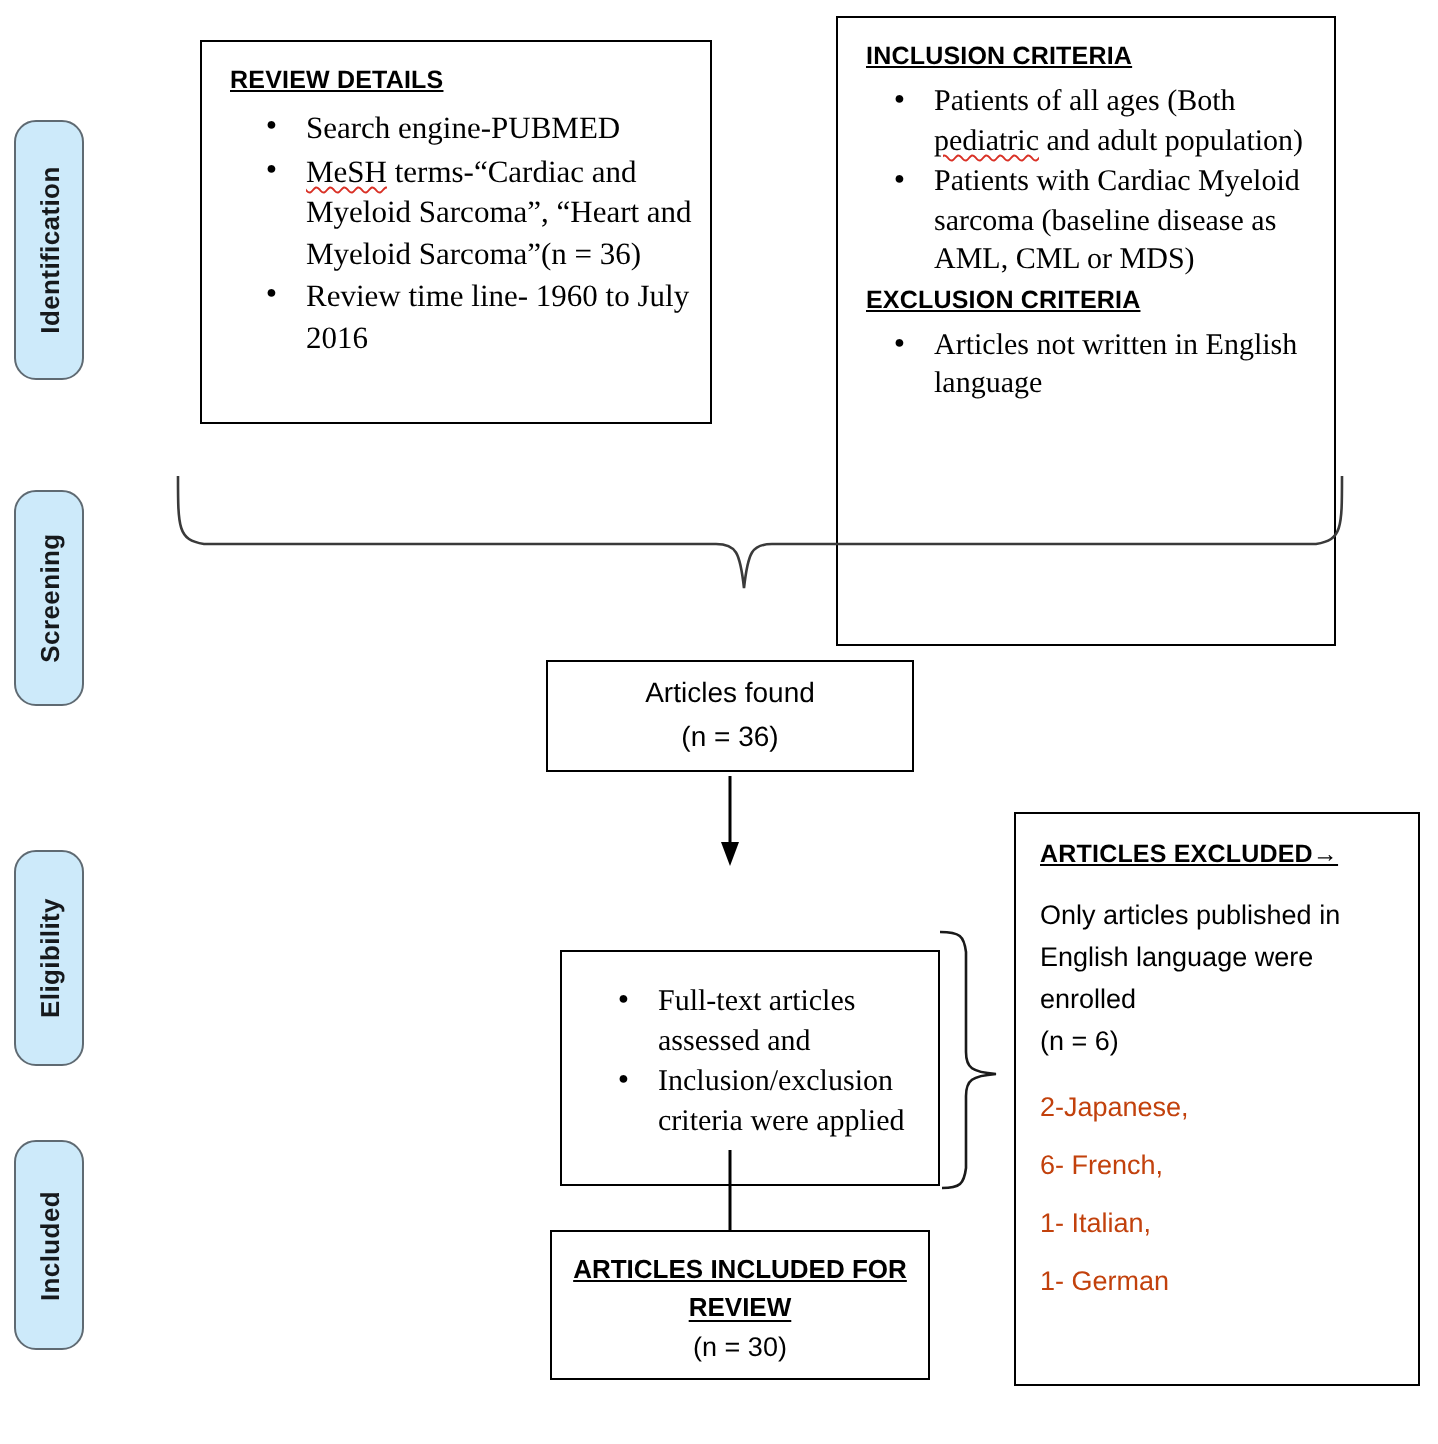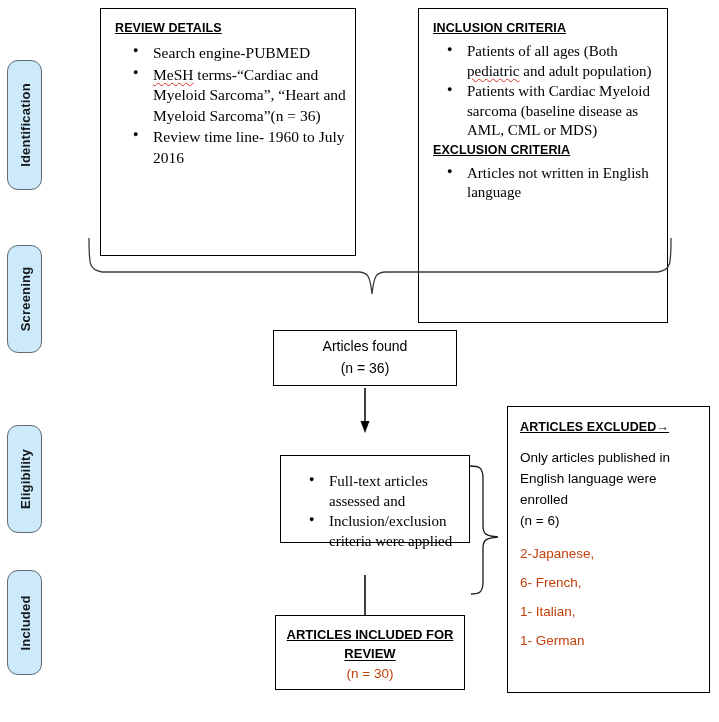--- a/index.html
+++ b/index.html
@@ -88,21 +88,21 @@
   .squiggle-green {
     text-decoration: underline;
     text-decoration-style: wavy;
     text-decoration-color: #1d7f2e;
     text-decoration-thickness: 1px;
     text-underline-offset: 2px;
     text-align: right;
   }
 
   
-  #review-details-box { left: 100px; top: 8px; width: 256px; height: 248px; }
+  #review-details-box { left: 100px; top: 20px; width: 256px; height: 192px; }
   #review-details-box .hdr { margin: 12px 0 8px 14px; }
 
   
   #criteria-box { left: 418px; top: 8px; width: 250px; height: 315px; }
   #criteria-box .hdr { margin: 12px 0 7px 14px; }
   #criteria-box .hdr.second { margin-top: 2px; }
   #criteria-box ul.bullets { padding-left: 48px; }
   #criteria-box ul.bullets li { font-size: 15px; line-height: 1.3; }
 
   
@@ -114,37 +114,37 @@
     text-align: center;
   }
   .sans-line {
     font-family: "Liberation Sans", sans-serif;
     font-size: 14px;
     color: #000;
     line-height: 1.55;
   }
 
   #articles-found-box { left: 273px; top: 330px; width: 184px; height: 56px; }
-  #full-text-box { left: 280px; top: 455px; width: 190px; height: 88px; }
+  #full-text-box { left: 280px; top: 475px; width: 190px; height: 118px; }
   #full-text-box ul.bullets { padding-left: 48px; }
   #full-text-box ul.bullets li { font-size: 15px; line-height: 1.3; }
 
   #articles-included-box { left: 275px; top: 615px; width: 190px; height: 75px; }
   #articles-included-box .inc-title {
     font-family: "Liberation Sans", sans-serif;
     font-size: 13px;
     font-weight: bold;
     text-decoration: underline;
     color: #000;
     line-height: 1.5;
   }
   #articles-included-box .inc-n {
     font-family: "Liberation Sans", sans-serif;
     font-size: 13.5px;
-    color: #c2410c;
+    color: #000000;
     margin-top: 2px;
   }
 
   
   #articles-excluded-box { left: 507px; top: 406px; width: 203px; height: 287px; }
   #articles-excluded-box .hdr {
     margin: 13px 0 0 12px;
     font-size: 12.5px;
   }
   #articles-excluded-box .exc-body {

